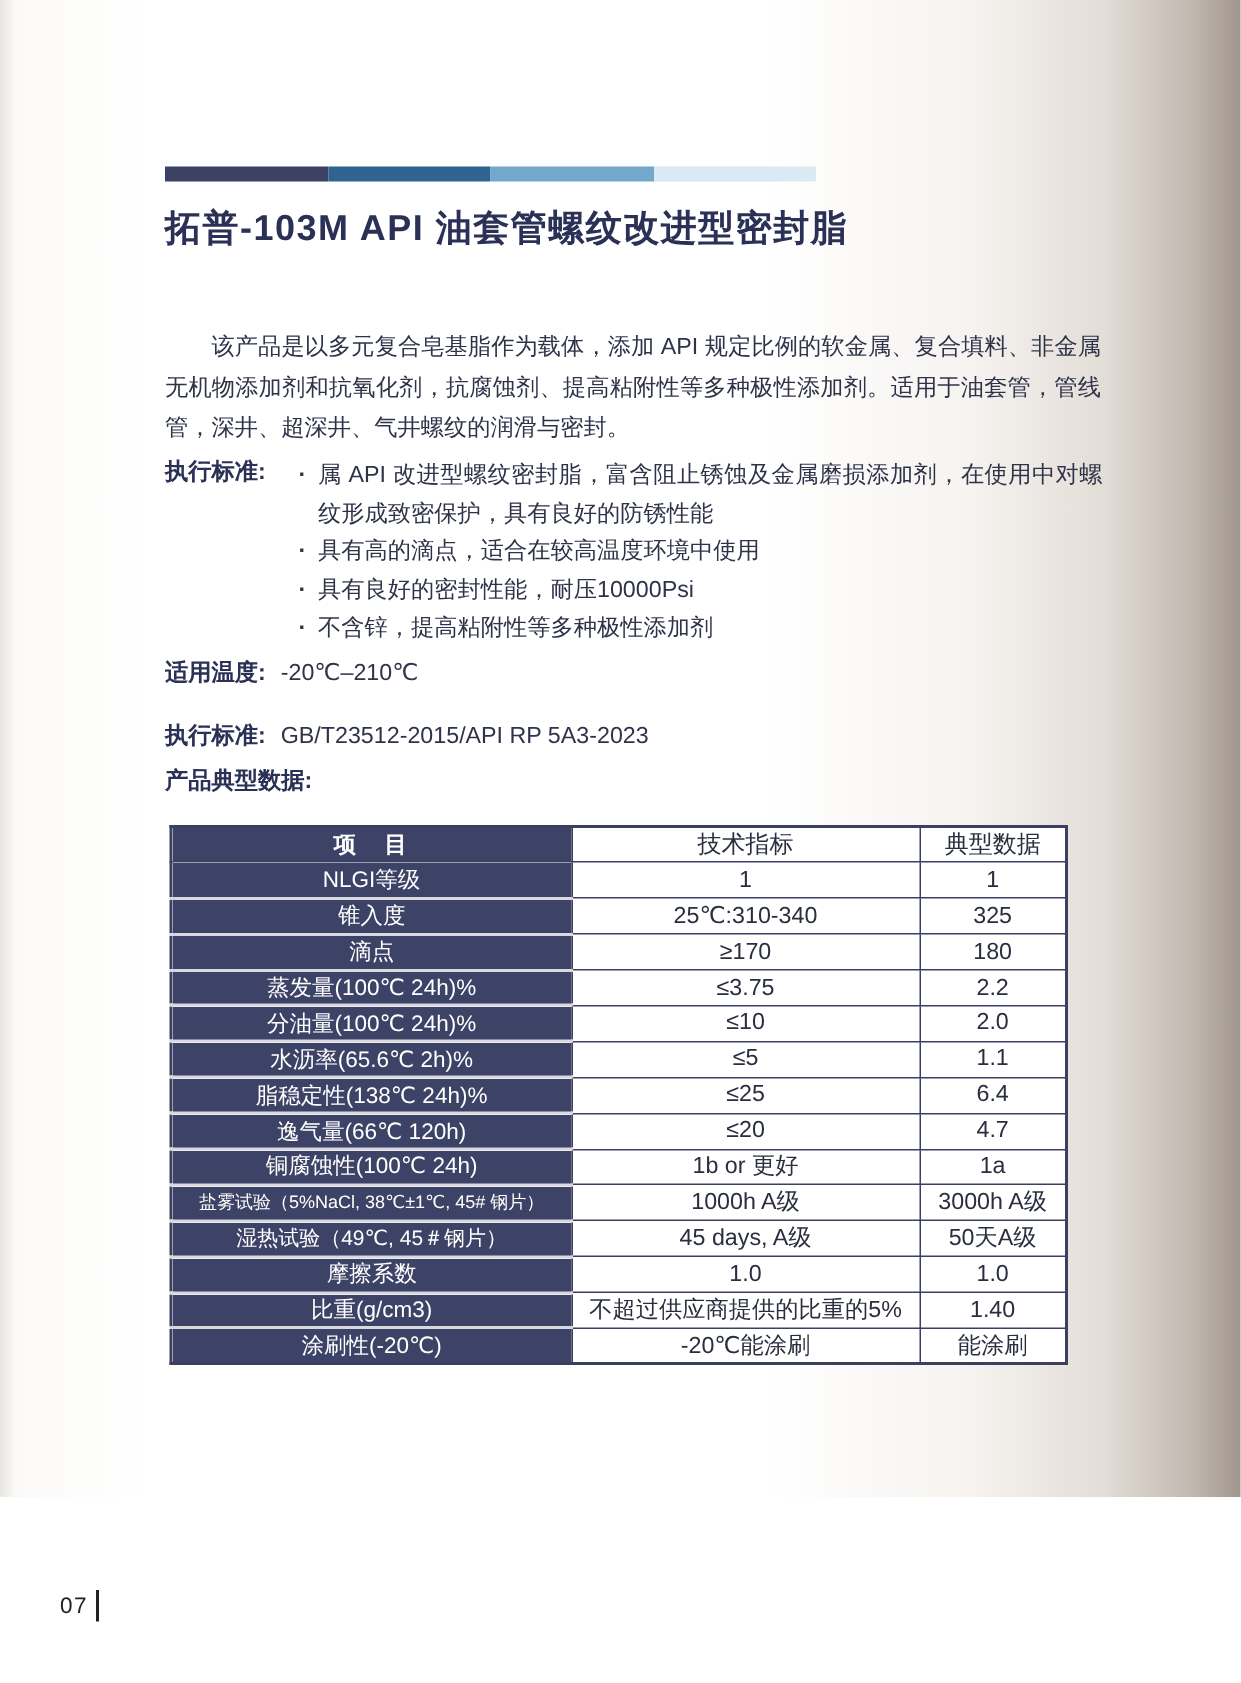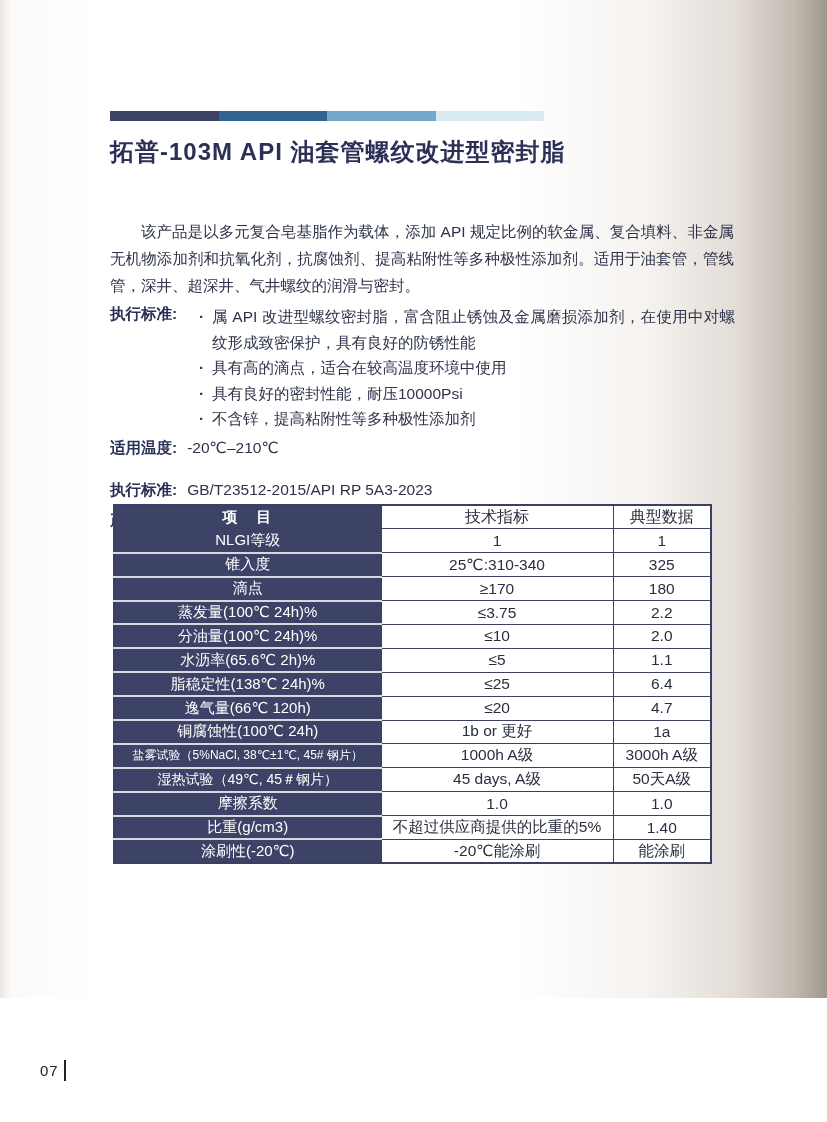--- a/index.html
+++ b/index.html
@@ -51,21 +51,21 @@
   }
 
   .kv-row { position: absolute; left: 110px; white-space: nowrap; }
   .kv-row .value { font-size: 15.5px; color: #2e3349; margin-left: 10px; }
   .temp-row { top: 438px; }
   .standard-row { top: 480px; }
   .table-label { position: absolute; left: 110px; top: 510px; }
 
   
   .data-table {
-    position: absolute; left: 113px; top: 504px;
+    position: absolute; left: 113px; top: 550px;
     border-collapse: collapse; table-layout: fixed;
     border: 2px solid #3b4063;
     font-size: 15px; color: #2a2e3e;
     background: #ffffff;
   }
   .data-table col.c1 { width: 267px; }
   .data-table col.c2 { width: 232px; }
   .data-table col.c3 { width: 98px; }
   .data-table th, .data-table td {
     border: 1px solid #3b4063;

